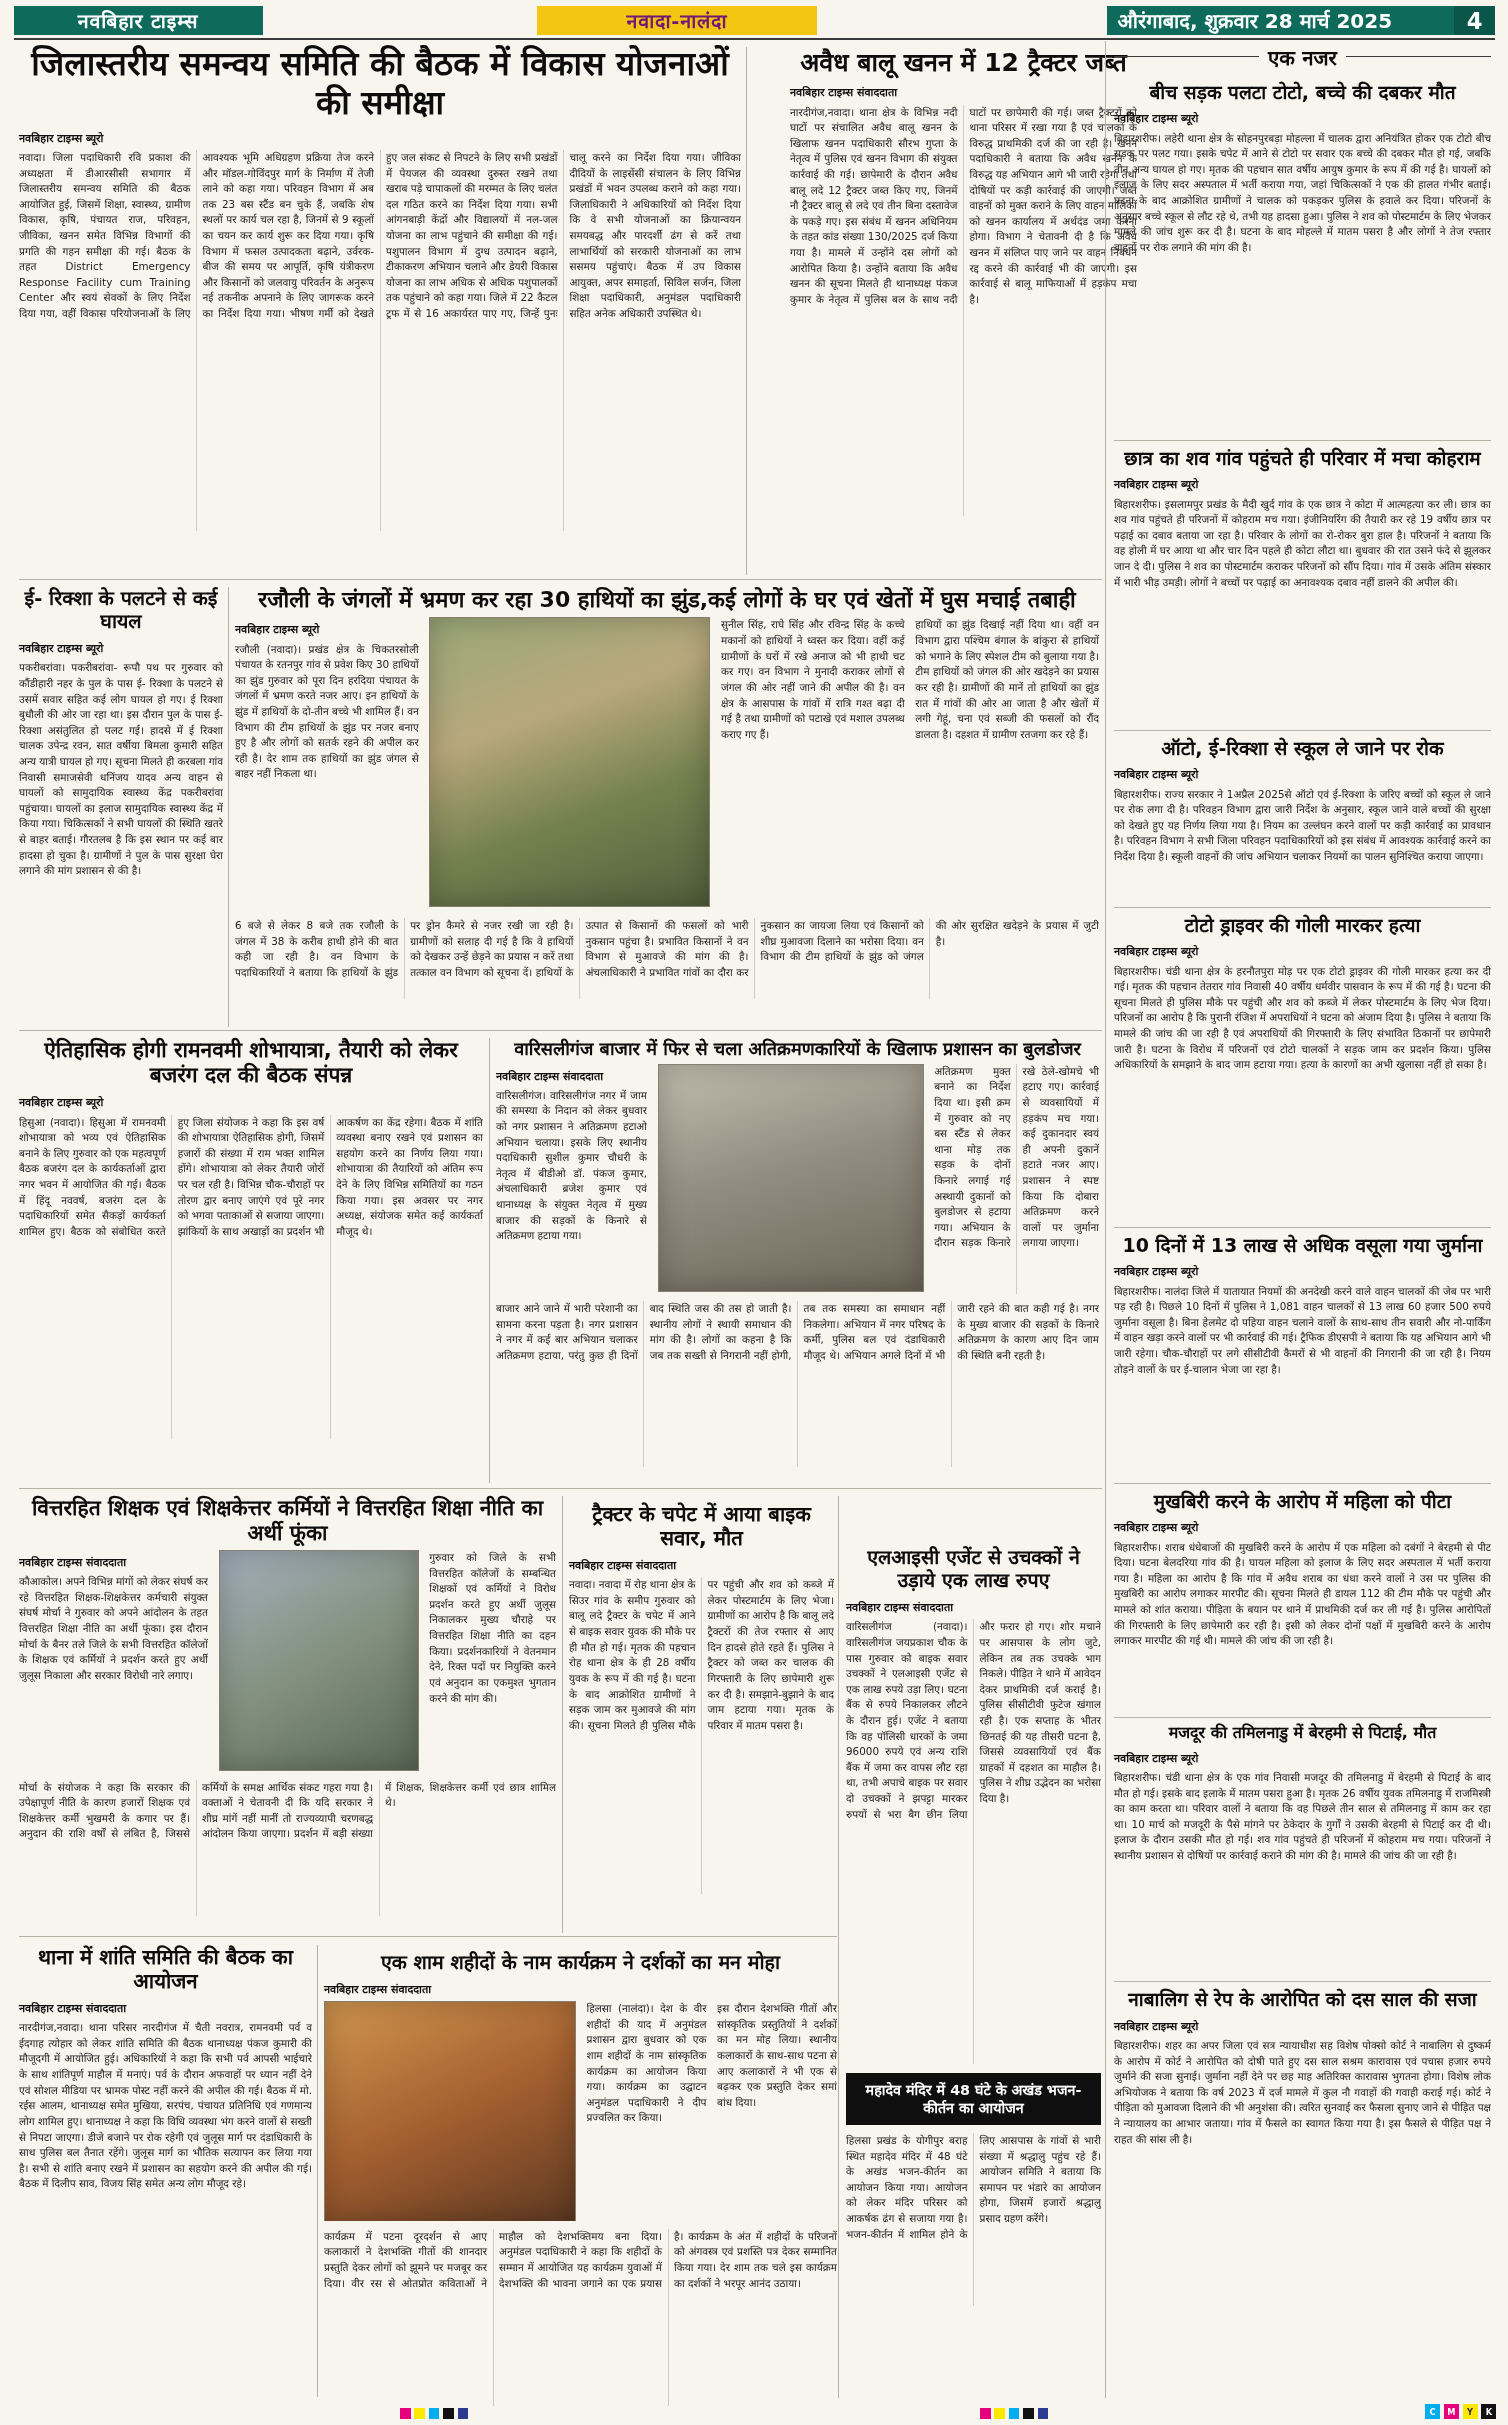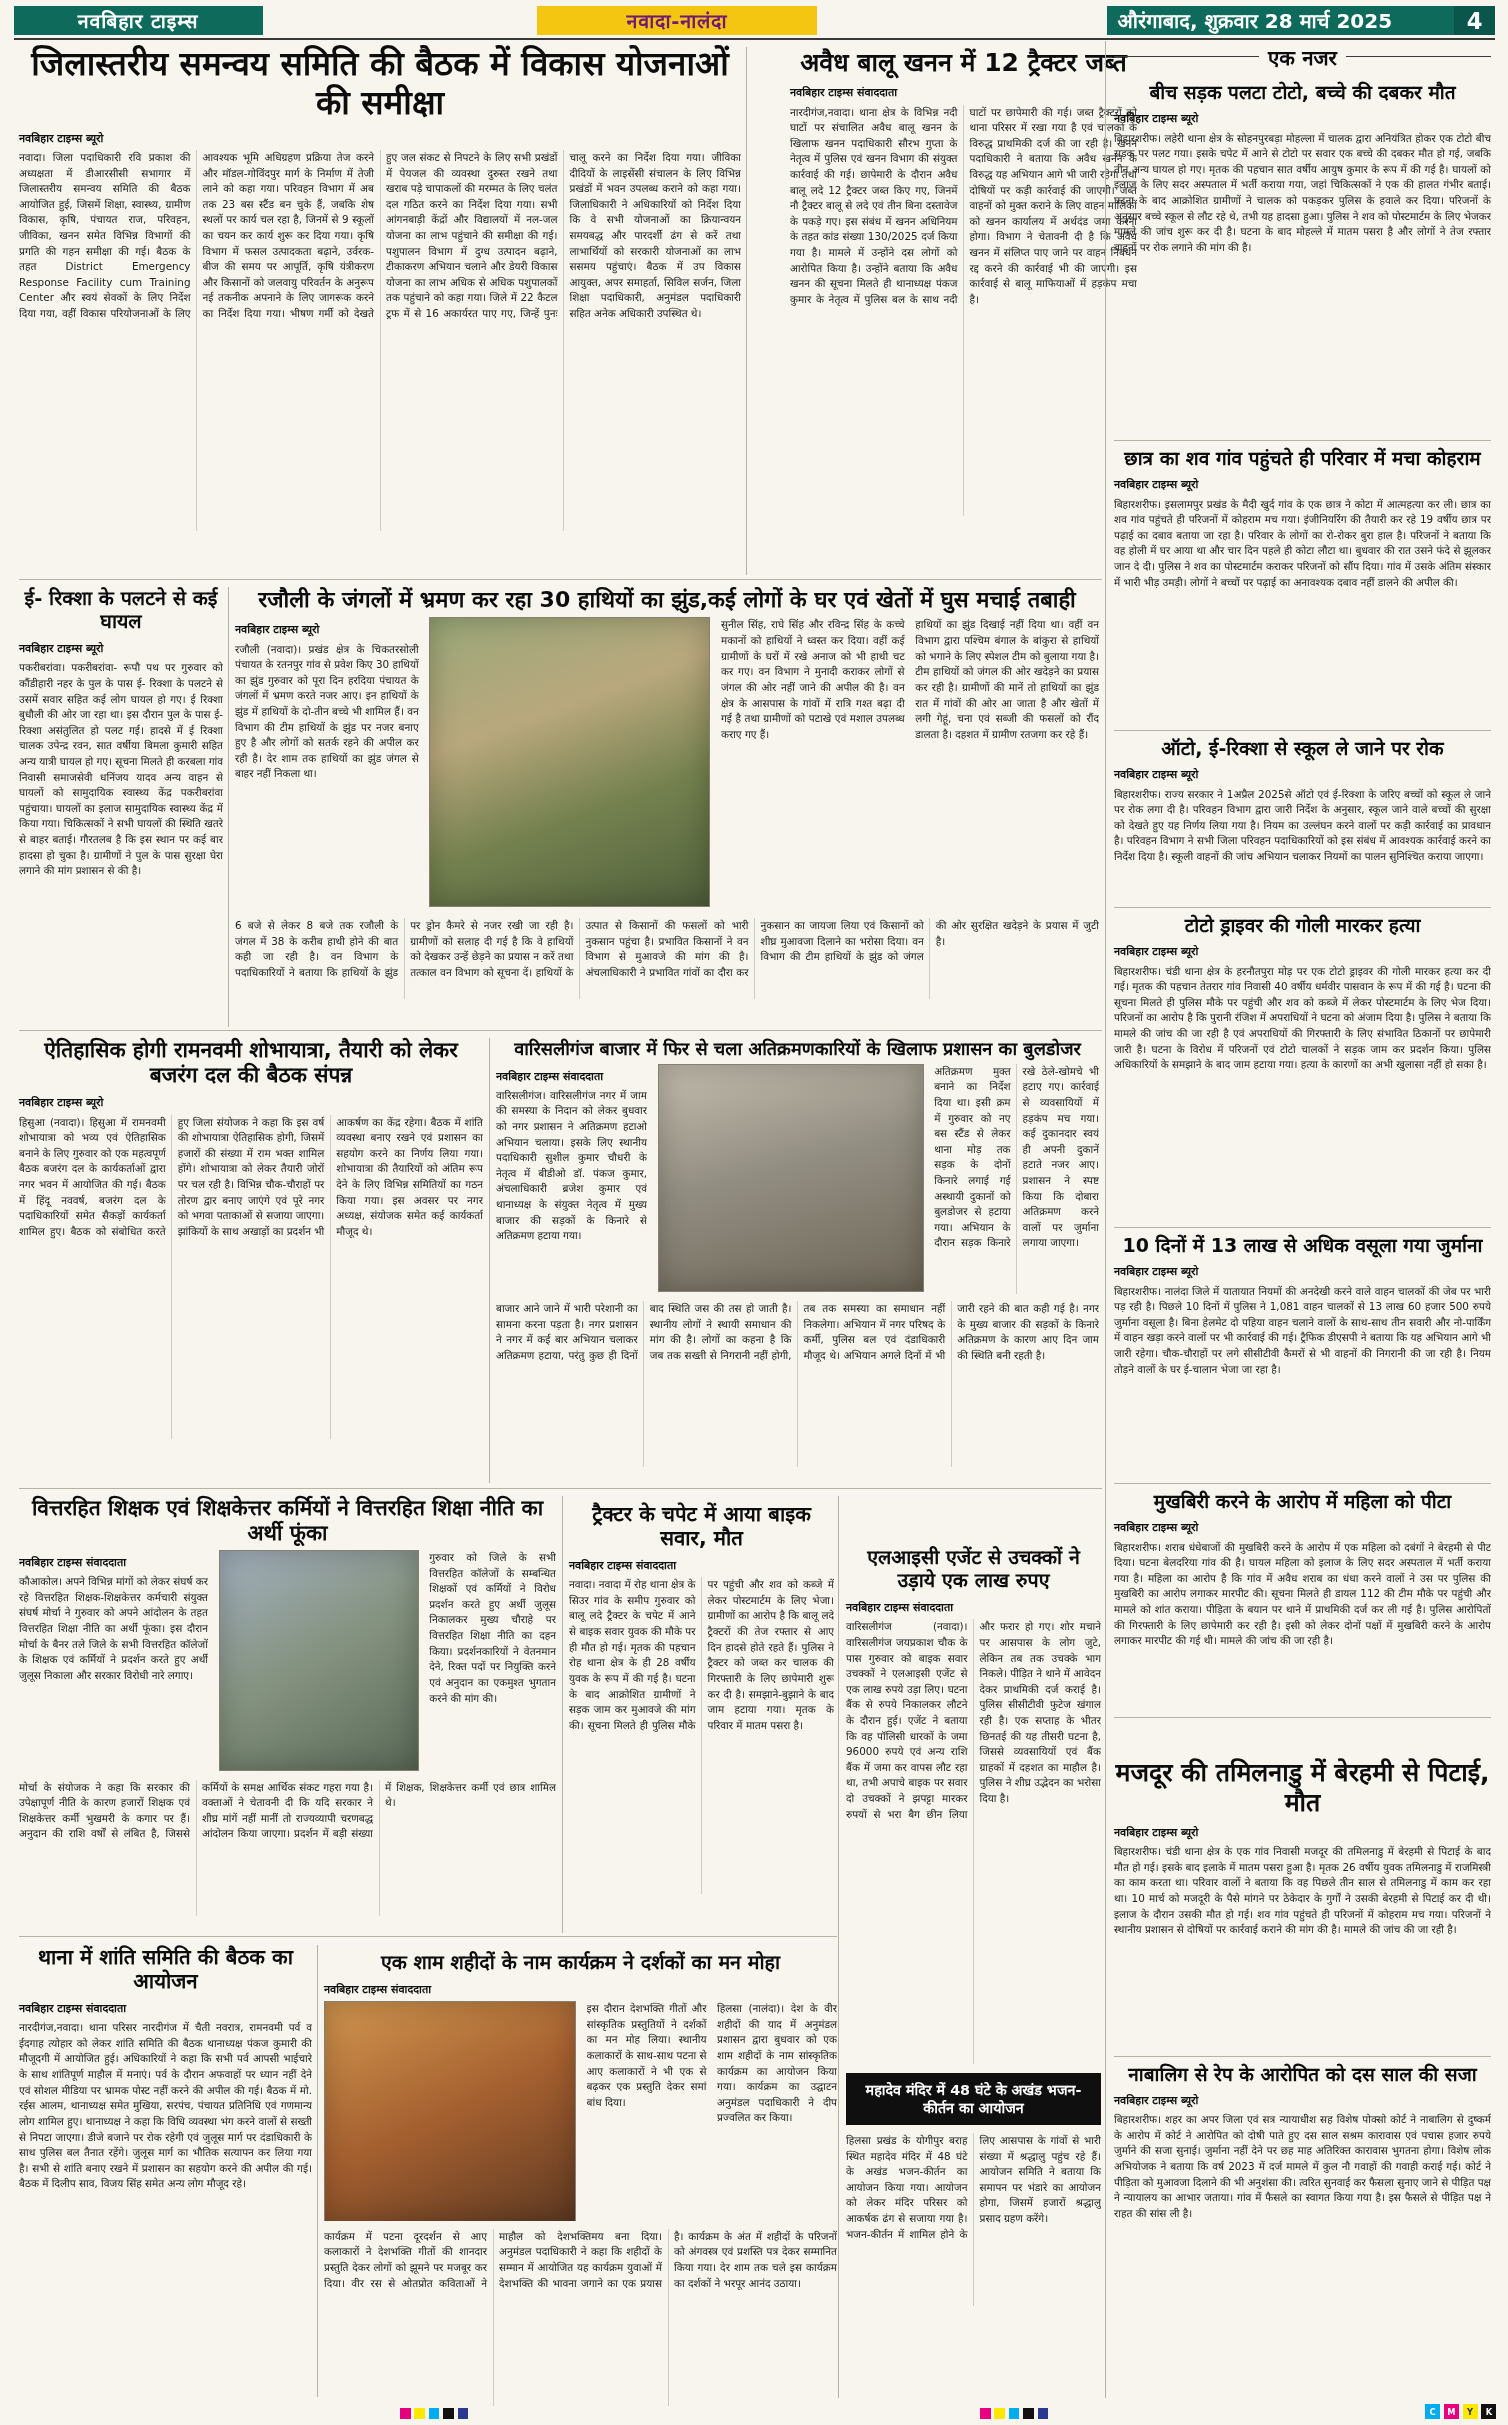--- a/index.html
+++ b/index.html
@@ -168,22 +168,22 @@
     <div class="btx" style="height:354px;">नारदीगंज,नवादा। थाना परिसर नारदीगंज में चैती नवरात्र, रामनवमी पर्व व ईदगाह त्योहार को लेकर शांति समिति की बैठक थानाध्यक्ष पंकज कुमारी की मौजूदगी में आयोजित हुई। अधिकारियों ने कहा कि सभी पर्व आपसी भाईचारे के साथ शांतिपूर्ण माहौल में मनाएं। पर्व के दौरान अफवाहों पर ध्यान नहीं देने एवं सोशल मीडिया पर भ्रामक पोस्ट नहीं करने की अपील की गई। बैठक में मो. रईस आलम, थानाध्यक्ष समेत मुखिया, सरपंच, पंचायत प्रतिनिधि एवं गणमान्य लोग शामिल हुए। थानाध्यक्ष ने कहा कि विधि व्यवस्था भंग करने वालों से सख्ती से निपटा जाएगा। डीजे बजाने पर रोक रहेगी एवं जुलूस मार्ग पर दंडाधिकारी के साथ पुलिस बल तैनात रहेंगे। जुलूस मार्ग का भौतिक सत्यापन कर लिया गया है। सभी से शांति बनाए रखने में प्रशासन का सहयोग करने की अपील की गई। बैठक में दिलीप साव, विजय सिंह समेत अन्य लोग मौजूद रहे।</div>
   </section>
 
   <div class="vline" style="left:317px;top:1945px;height:452px;"></div>
 
   <section class="abs" style="left:324px;top:1951px;width:513px;">
     <h2 class="headline" style="font-size:19.6px;">एक शाम शहीदों के नाम कार्यक्रम ने दर्शकों का मन मोहा</h2>
     <div class="byline">नवबिहार टाइम्स संवाददाता</div>
     <div class="row" style="height:220px;">
       <div class="photo ph-martyrs" style="width:250px;height:219px;"></div>
+      <div class="col btx">हिलसा (नालंदा)। देश के वीर शहीदों की याद में अनुमंडल प्रशासन द्वारा बुधवार को एक शाम शहीदों के नाम सांस्कृतिक कार्यक्रम का आयोजन किया गया। कार्यक्रम का उद्घाटन अनुमंडल पदाधिकारी ने दीप प्रज्वलित कर किया।</div>
       <div class="col btx">इस दौरान देशभक्ति गीतों और सांस्कृतिक प्रस्तुतियों ने दर्शकों का मन मोह लिया। स्थानीय कलाकारों के साथ-साथ पटना से आए कलाकारों ने भी एक से बढ़कर एक प्रस्तुति देकर समां बांध दिया।</div>
-      <div class="col btx">हिलसा (नालंदा)। देश के वीर शहीदों की याद में अनुमंडल प्रशासन द्वारा बुधवार को एक शाम शहीदों के नाम सांस्कृतिक कार्यक्रम का आयोजन किया गया। कार्यक्रम का उद्घाटन अनुमंडल पदाधिकारी ने दीप प्रज्वलित कर किया।</div>
     </div>
     <div class="btx c3" style="height:177px;margin-top:7.5px;">कार्यक्रम में पटना दूरदर्शन से आए कलाकारों ने देशभक्ति गीतों की शानदार प्रस्तुति देकर लोगों को झूमने पर मजबूर कर दिया। वीर रस से ओतप्रोत कविताओं ने माहौल को देशभक्तिमय बना दिया। अनुमंडल पदाधिकारी ने कहा कि शहीदों के सम्मान में आयोजित यह कार्यक्रम युवाओं में देशभक्ति की भावना जगाने का एक प्रयास है। कार्यक्रम के अंत में शहीदों के परिजनों को अंगवस्त्र एवं प्रशस्ति पत्र देकर सम्मानित किया गया। देर शाम तक चले इस कार्यक्रम का दर्शकों ने भरपूर आनंद उठाया।</div>
   </section>
 
   <div class="vline" style="left:1105px;top:41px;height:2357px;"></div>
   <aside class="abs briefs" style="left:1114px;top:41px;width:377px;">
     <div class="briefs-header">
       <span class="rule"></span>
       <span>एक नजर</span>
       <span class="rule"></span>
@@ -219,21 +219,21 @@
       <div class="btx" style="min-height:192px;">बिहारशरीफ। नालंदा जिले में यातायात नियमों की अनदेखी करने वाले वाहन चालकों की जेब पर भारी पड़ रही है। पिछले 10 दिनों में पुलिस ने 1,081 वाहन चालकों से 13 लाख 60 हजार 500 रुपये जुर्माना वसूला है। बिना हेलमेट दो पहिया वाहन चलाने वालों के साथ-साथ तीन सवारी और नो-पार्किंग में वाहन खड़ा करने वालों पर भी कार्रवाई की गई। ट्रैफिक डीएसपी ने बताया कि यह अभियान आगे भी जारी रहेगा। चौक-चौराहों पर लगे सीसीटीवी कैमरों से भी वाहनों की निगरानी की जा रही है। नियम तोड़ने वालों के घर ई-चालान भेजा जा रहा है।</div>
     </article>
 
     <article class="brief">
       <h3 class="headline" style="font-size:19px;">मुखबिरी करने के आरोप में महिला को पीटा</h3>
       <div class="byline">नवबिहार टाइम्स ब्यूरो</div>
       <div class="btx" style="min-height:170px;">बिहारशरीफ। शराब धंधेबाजों की मुखबिरी करने के आरोप में एक महिला को दबंगों ने बेरहमी से पीट दिया। घटना बेलदरिया गांव की है। घायल महिला को इलाज के लिए सदर अस्पताल में भर्ती कराया गया है। महिला का आरोप है कि गांव में अवैध शराब का धंधा करने वालों ने उस पर पुलिस की मुखबिरी का आरोप लगाकर मारपीट की। सूचना मिलते ही डायल 112 की टीम मौके पर पहुंची और मामले को शांत कराया। पीड़िता के बयान पर थाने में प्राथमिकी दर्ज कर ली गई है। पुलिस आरोपितों की गिरफ्तारी के लिए छापेमारी कर रही है। इसी को लेकर दोनों पक्षों में मुखबिरी करने के आरोप लगाकर मारपीट की गई थी। मामले की जांच की जा रही है।</div>
     </article>
 
     <article class="brief">
-      <h3 class="headline" style="font-size:25px;margin-top:34px;">मजदूर की तमिलनाडु में बेरहमी से पिटाई, मौत</h3>
+      <h3 class="headline" style="font-size:16px;">मजदूर की तमिलनाडु में बेरहमी से पिटाई, मौत</h3>
       <div class="byline">नवबिहार टाइम्स ब्यूरो</div>
       <div class="btx" style="min-height:204px;">बिहारशरीफ। चंडी थाना क्षेत्र के एक गांव निवासी मजदूर की तमिलनाडु में बेरहमी से पिटाई के बाद मौत हो गई। इसके बाद इलाके में मातम पसरा हुआ है। मृतक 26 वर्षीय युवक तमिलनाडु में राजमिस्त्री का काम करता था। परिवार वालों ने बताया कि वह पिछले तीन साल से तमिलनाडु में काम कर रहा था। 10 मार्च को मजदूरी के पैसे मांगने पर ठेकेदार के गुर्गों ने उसकी बेरहमी से पिटाई कर दी थी। इलाज के दौरान उसकी मौत हो गई। शव गांव पहुंचते ही परिजनों में कोहराम मच गया। परिजनों ने स्थानीय प्रशासन से दोषियों पर कार्रवाई कराने की मांग की है। मामले की जांच की जा रही है।</div>
     </article>
 
     <article class="brief">
       <h3 class="headline" style="font-size:19px;">नाबालिग से रेप के आरोपित को दस साल की सजा</h3>
       <div class="byline">नवबिहार टाइम्स ब्यूरो</div>
       <div class="btx" style="min-height:219px;">बिहारशरीफ। शहर का अपर जिला एवं सत्र न्यायाधीश सह विशेष पोक्सो कोर्ट ने नाबालिग से दुष्कर्म के आरोप में कोर्ट ने आरोपित को दोषी पाते हुए दस साल सश्रम कारावास एवं पचास हजार रुपये जुर्माने की सजा सुनाई। जुर्माना नहीं देने पर छह माह अतिरिक्त कारावास भुगतना होगा। विशेष लोक अभियोजक ने बताया कि वर्ष 2023 में दर्ज मामले में कुल नौ गवाहों की गवाही कराई गई। कोर्ट ने पीड़िता को मुआवजा दिलाने की भी अनुशंसा की। त्वरित सुनवाई कर फैसला सुनाए जाने से पीड़ित पक्ष ने न्यायालय का आभार जताया। गांव में फैसले का स्वागत किया गया है। इस फैसले से पीड़ित पक्ष ने राहत की सांस ली है।</div>
     </article>
   </aside>

